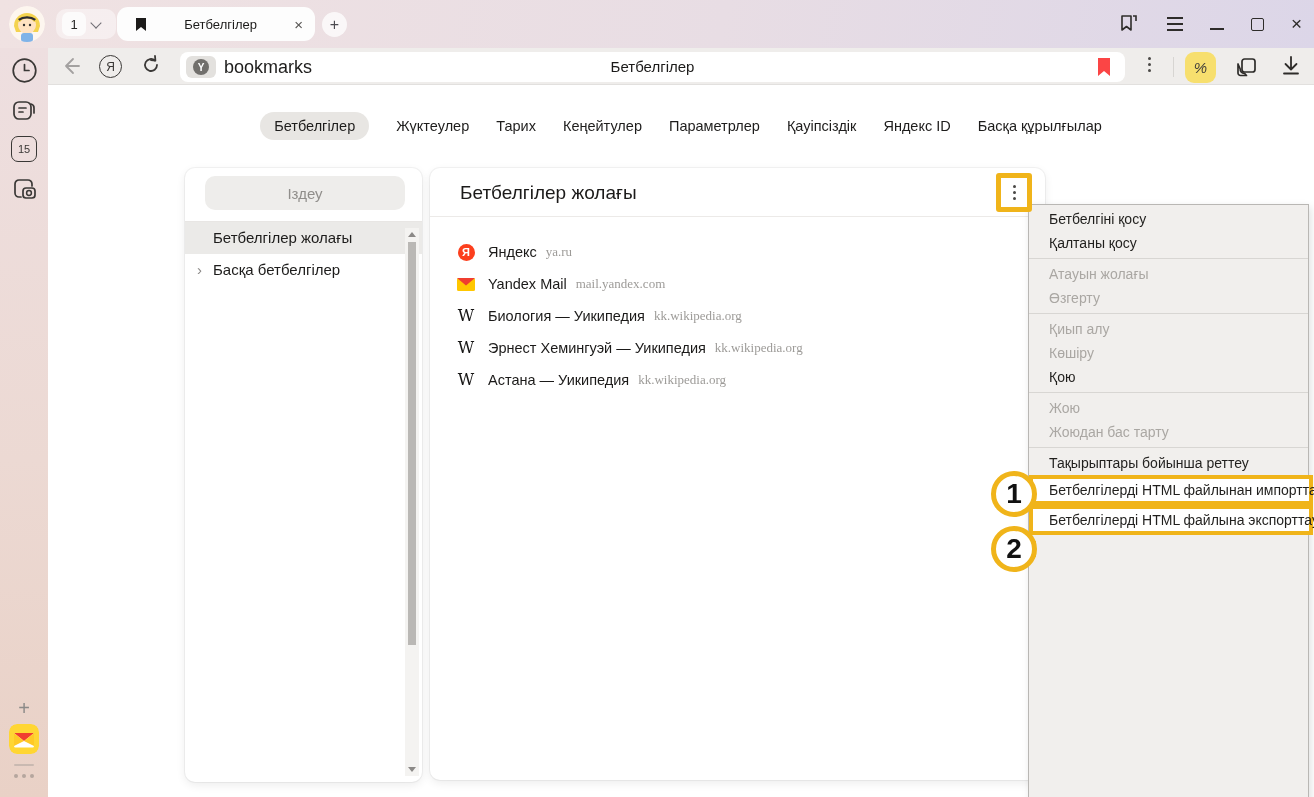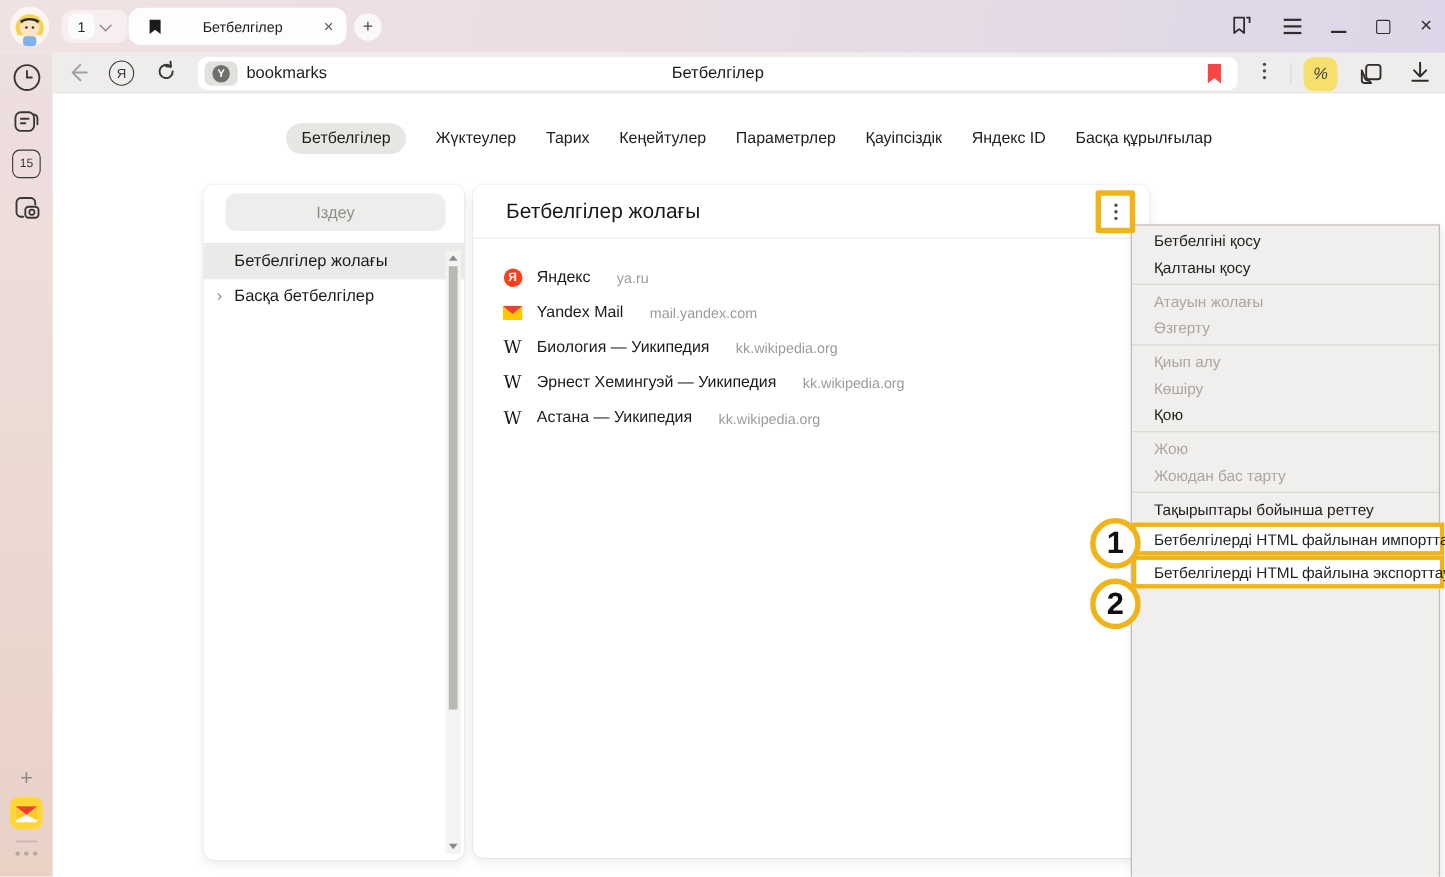--- a/index.html
+++ b/index.html
@@ -45,21 +45,21 @@
     border-bottom:1px solid #e2e0de;}
   .back{position:absolute;left:60px;top:8px;}
   .ya-circle{position:absolute;left:99px;top:55px;width:23px;height:23px;border:1.6px solid #3a3836;
     border-radius:50%;display:flex;align-items:center;justify-content:center;font-size:12px;color:#3a3836;}
   .refresh{position:absolute;left:141px;top:55px;}
   .urlfield{position:absolute;left:180px;top:52px;width:945px;height:30px;background:#fff;border-radius:8px;}
   .sitebadge{position:absolute;left:6px;top:4px;width:30px;height:22px;background:#e3e1de;border-radius:6px;
     display:flex;align-items:center;justify-content:center;}
   .sitebadge .circ{width:16px;height:16px;border-radius:50%;background:#716f6c;color:#fff;font-size:10px;
     font-weight:bold;display:flex;align-items:center;justify-content:center;}
-  .urltext{position:absolute;left:44px;top:0;line-height:30px;font-size:15px;color:#1e1d1c;}
+  .urltext{position:absolute;left:44px;top:0;line-height:30px;font-size:18px;color:#1e1d1c;}
   .pagetitle{position:absolute;left:0;top:0;width:100%;text-align:center;line-height:30px;
     font-size:15px;color:#1b1a19;}
   .flag{position:absolute;right:14px;top:6px;}
   .kebab{display:flex;flex-direction:column;gap:3px;align-items:center;}
   .kebab i{width:3px;height:3px;border-radius:50%;background:#4a4846;}
   .bar-kebab{position:absolute;left:1148px;top:57px;}
   .vdiv{position:absolute;left:1173px;top:57px;width:1px;height:20px;background:#d7d5d2;}
   .promo{position:absolute;left:1185px;top:52px;width:31px;height:31px;background:#f7df6e;border-radius:9px;
     display:flex;align-items:center;justify-content:center;font-size:15px;color:#403e3b;font-style:italic;}
   .collections{position:absolute;left:1233px;top:54px;}
@@ -101,21 +101,21 @@
   .sb .dn{position:absolute;bottom:4px;left:3px;width:0;height:0;border-left:4px solid transparent;
     border-right:4px solid transparent;border-top:5px solid #8b8987;}
 
   
   .main-head{height:49px;line-height:49px;padding-left:30px;font-size:19px;color:#1b1a19;
     border-bottom:1px solid #eceae8;}
   .bm-list{padding-top:19px;}
   .bm-row{height:32px;display:flex;align-items:center;padding-left:27px;}
   .bm-ic{width:18px;height:18px;margin-right:13px;display:flex;align-items:center;justify-content:center;}
   .bm-title{font-size:14.5px;font-weight:500;color:#1b1a19;}
-  .bm-url{font-size:13px;color:var(--ink-dim);margin-left:24px;}
+  .bm-url{font-size:13px;color:var(--ink-dim);margin-left:9px;font-family:Liberation Serif, serif;}
   .fav-ya{width:17px;height:17px;border-radius:50%;background:#fc3f1d;color:#fff;font-size:11px;
     font-weight:bold;display:flex;align-items:center;justify-content:center;}
   .fav-w{font-family:"DejaVu Serif","Liberation Serif",serif;font-size:16px;color:#161514;line-height:18px;}
 
   
   .menu{position:absolute;left:1028px;top:204px;width:281px;height:754px;background:var(--menu-bg);
     border:1px solid var(--menu-border);padding-top:2px;box-shadow:2px 3px 8px rgba(0,0,0,.12);}
   .mi{height:24px;line-height:24px;padding-left:20px;font-size:14px;color:#201f1d;white-space:nowrap;}
   .mi.dis{color:var(--menu-disabled);}
   .msep{height:1px;background:#d8d6d3;margin:3px 0;}

